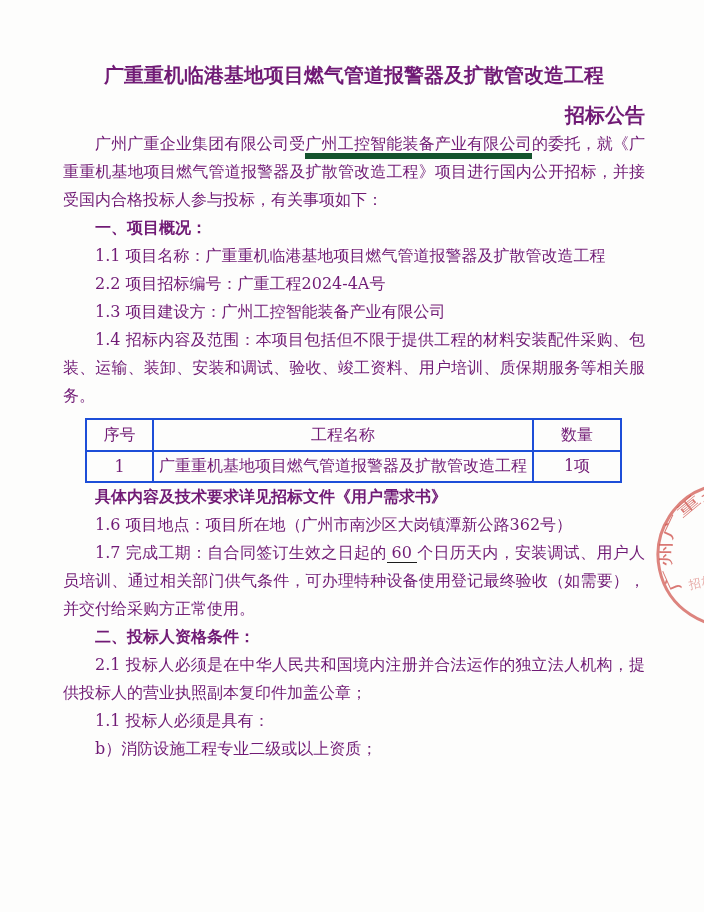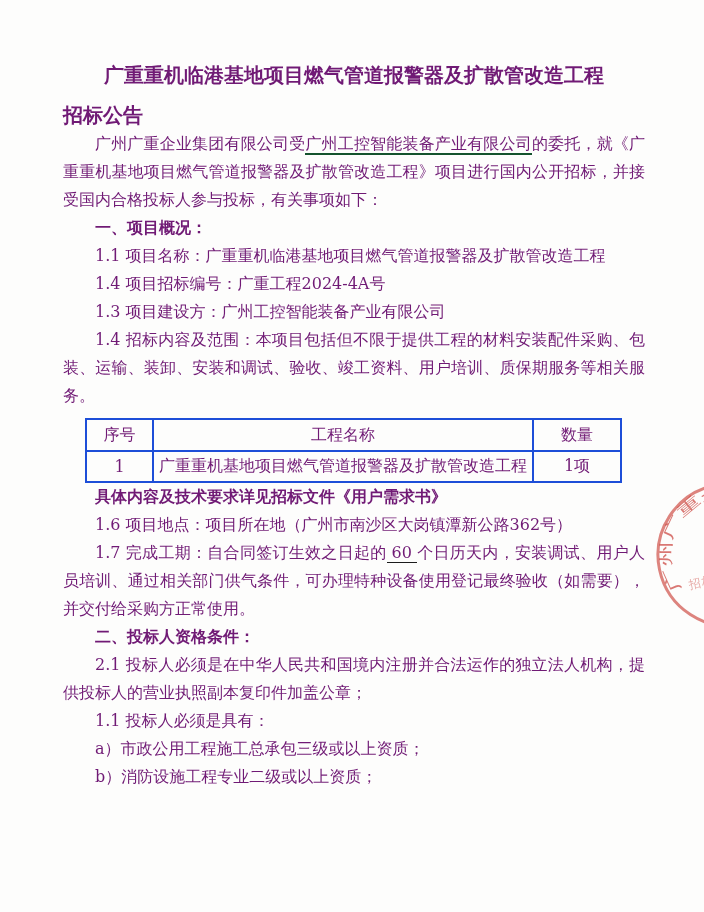--- a/index.html
+++ b/index.html
@@ -15,31 +15,31 @@
   }
   .content{position:absolute;left:63px;top:0;width:582px;}
   .doc-title{
     margin:60px 0 0;
     font-size:20px;font-weight:700;
     text-align:center;line-height:30px;
   }
   .doc-subtitle{
     margin:10px 0 0;
     font-size:20px;font-weight:700;
-    text-align:left;line-height:30px;
+    text-align:right;line-height:30px;
   }
   .body p{
     margin:0;
     font-size:16px;line-height:28px;
     text-align:justify;text-indent:32px;
   }
   .intro{margin-top:33px;}
   .bold{font-weight:700;}
   .note{margin-top:29px;}
-  .u{border-bottom:2px solid #14532d;}
+  .u{border-bottom:6px solid #14532d;}
   .u-days{border-bottom:1px solid #1c1c1c;padding:0 5px;margin-top:34px;}
   table.items{
     margin:8px 0 0 22px;
     border-collapse:collapse;
     table-layout:fixed;
     width:535px;
     font-size:16px;
   }
   table.items th,table.items td{
     border:2px solid #1d4ed8;
@@ -67,21 +67,21 @@
 
     <div class="doc-title">广重重机临港基地项目燃气管道报警器及扩散管改造工程</div>
     <div class="doc-subtitle">招标公告</div>
 
     <div class="body">
 
       <p class="intro"><span>广州广重企业集团有限公司受</span><span class="u">广州工控智能装备产业有限公司</span><span>的委托，就《广重重机基地项目燃气管道报警器及扩散管改造工程》项目进行国内公开招标，并接受国内合格投标人参与投标，有关事项如下：</span></p>
 
       <p class="bold">一、项目概况：</p>
       <p>1.1 项目名称：广重重机临港基地项目燃气管道报警器及扩散管改造工程</p>
-      <p>1.4 项目招标编号：广重工程2024-4A号</p>
+      <p>2.2 项目招标编号：广重工程2024-4A号</p>
       <p>1.3 项目建设方：广州工控智能装备产业有限公司</p>
       <p>1.4 招标内容及范围：本项目包括但不限于提供工程的材料安装配件采购、包装、运输、装卸、安装和调试、验收、竣工资料、用户培训、质保期服务等相关服务。</p>
 
       <table class="items">
         <colgroup>
           <col style="width:67px">
             <col style="width:380px">
             <col style="width:88px">
         </colgroup>
         <tbody>
@@ -99,21 +99,20 @@
         </table>
 
       <p class="bold note">具体内容及技术要求详见招标文件《用户需求书》</p>
       <p>1.6 项目地点：项目所在地（广州市南沙区大岗镇潭新公路362号）</p>
 
       <p><span>1.7 完成工期：自合同签订生效之日起的</span><span class="u-days">60</span><span>个日历天内，安装调试、用户人员培训、通过相关部门供气条件，可办理特种设备使用登记最终验收（如需要），并交付给采购方正常使用。</span></p>
 
       <p class="bold">二、投标人资格条件：</p>
       <p>2.1 投标人必须是在中华人民共和国境内注册并合法运作的独立法人机构，提供投标人的营业执照副本复印件加盖公章；</p>
       <p>1.1 投标人必须是具有：</p>
-      <p>a）市政公用工程施工总承包三级或以上资质；</p>
       <p>b）消防设施工程专业二级或以上资质；</p>
 
     </div>
   </div>
 
   <svg class="seal" viewBox="0 0 170 170">
     <g transform="rotate(-12 85 85)">
       <circle cx="85" cy="85" r="71" fill="none" stroke-width="3" opacity="0.72" stroke="#d0544e"></circle>
       <path id="seal-arc-path" d="M 33 110 A 58 58 0 1 1 137 110" fill="none"></path>
       <text font-size="14.5" opacity="0.78" fill="#d0544e">

